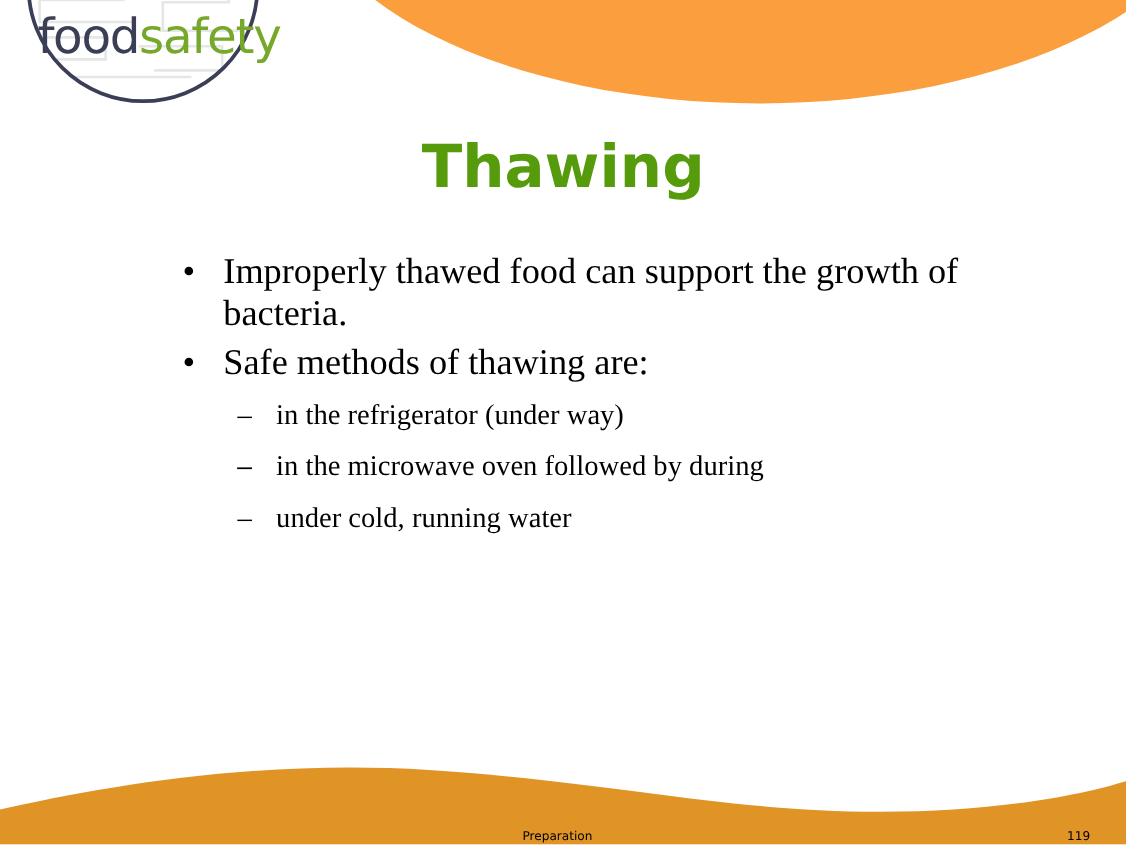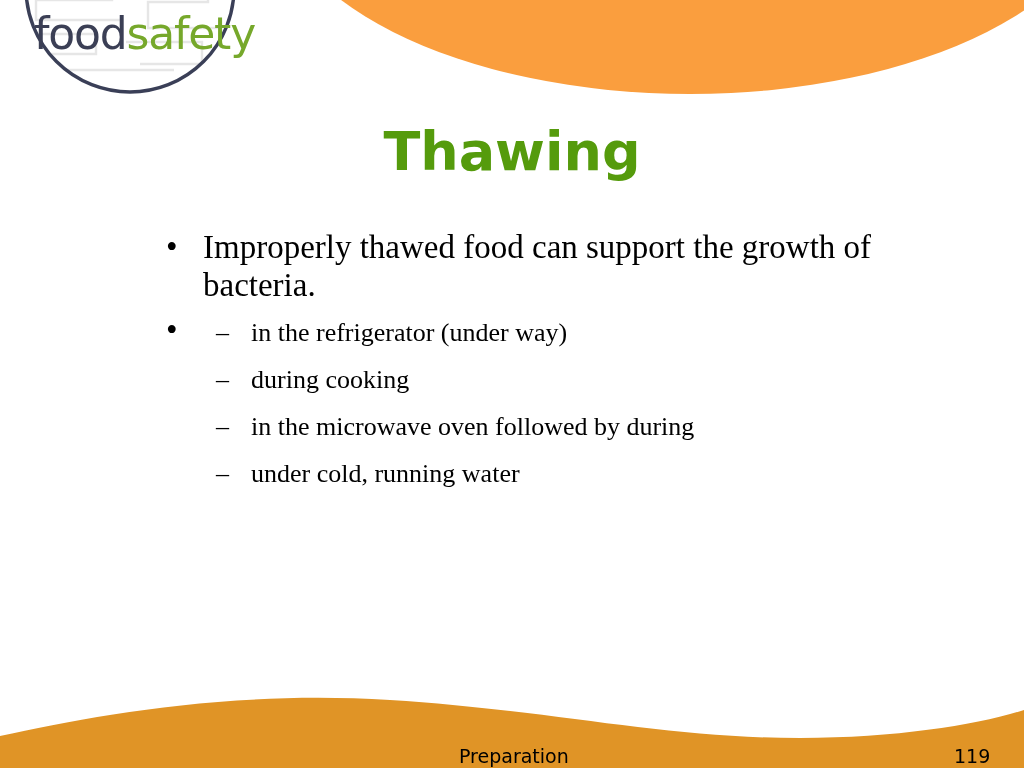--- a/index.html
+++ b/index.html
@@ -110,24 +110,25 @@
     left: 0;
     bottom: 0;
     width: 1024px;
     height: 90px;
     pointer-events: none;
   }
   .footer-text {
     position: absolute;
     bottom: 1px;
     font-family: "DejaVu Sans", "Liberation Sans", sans-serif;
-    font-size: 19px;
+    font-size: 11px;
     color: #000000;
     line-height: 1.1;
     white-space: nowrap;
+    margin-left: 16px;
   }
   .footer-section { left: 459px; }
   .footer-page { left: 954px; }
 </style>
 </head>
 <body>
 
 <div id="slide">
 
   <svg class="top-deco" viewBox="0 0 1024 120" preserveAspectRatio="none">
@@ -174,30 +175,30 @@
 
   <div class="body-block">
 
     <div class="lvl1">
       <span class="marker">•</span>
       <span>Improperly thawed food can support the growth of bacteria.</span>
     </div>
 
     <div class="lvl1">
       <span class="marker">•</span>
+      <span>Safe methods of thawing are:</span>
     </div>
 
     <div class="lvl2-group">
       <div class="lvl2">
         <span class="marker">–</span>
         <span>in the refrigerator (under way)</span>
       </div>
       <div class="lvl2">
         <span class="marker">–</span>
-        <span>during cooking</span>
       </div>
       <div class="lvl2">
         <span class="marker">–</span>
         <span>in the microwave oven followed by during</span>
       </div>
       <div class="lvl2">
         <span class="marker">–</span>
         <span>under cold, running water</span>
       </div>
     </div>

